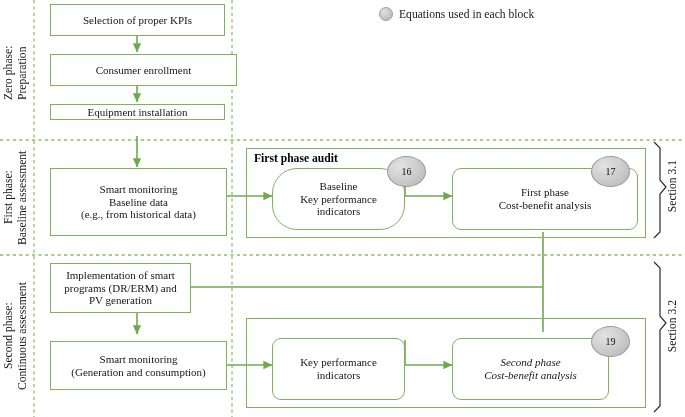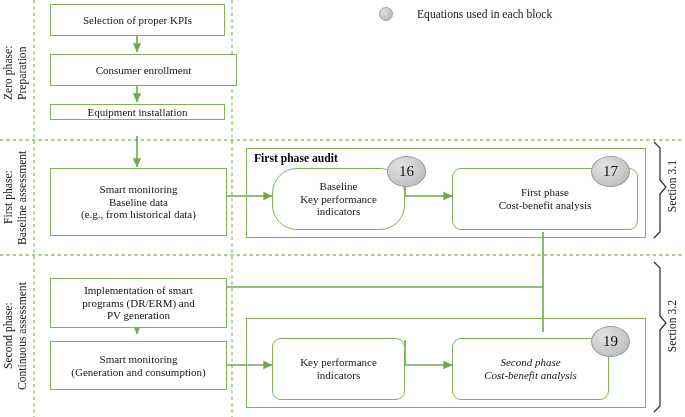--- a/index.html
+++ b/index.html
@@ -39,26 +39,26 @@
     text-align:center;
     font-size:11.6px;line-height:1.18;
     white-space:pre-line;
     color:#161616;
   }
 
   .eqbubble{
     position:absolute;
     width:37px;height:29px;border-radius:50%;
     display:flex;align-items:center;justify-content:center;
-    font-size:15px;color:#111;
+    font-size:10px;color:#111;
     background:radial-gradient(ellipse at 34% 30%, #e2e2e2 0%, #cfcfcf 45%, #b4b4b4 100%);
     border:1px solid #9a9a9a;
   }
 
-  .legend{position:absolute;display:flex;align-items:center;gap:24px;font-size:11.6px;}
+  .legend{position:absolute;display:flex;align-items:center;gap:6px;font-size:11.6px;}
   .legend-dot{
     width:12px;height:12px;border-radius:50%;
     background:radial-gradient(ellipse at 34% 30%, #e0e0e0 0%, #c9c9c9 50%, #b0b0b0 100%);
     border:1px solid #a0a0a0;
   }
 
   .sec-label{
     position:absolute;
     writing-mode:vertical-rl;
     transform:rotate(180deg);
@@ -155,21 +155,21 @@
 Cost-benefit analysis</span>
   </div>
 
   <div class="eqbubble" style="left:387px;top:156px;">
     <span>16</span>
   </div>
   <div class="eqbubble" style="left:591px;top:156px;">
     <span>17</span>
   </div>
 
-  <div class="node" style="left:50px;top:278px;width:177px;height:50px;">
+  <div class="node" style="left:50px;top:263px;width:141px;height:50px;">
     <span class="txt" style="white-space: pre-line;">Implementation of smart
 programs (DR/ERM) and
 PV generation</span>
   </div>
   <div class="node" style="left:50px;top:341px;width:177px;height:49px;">
     <span class="txt" style="white-space: pre-line;">Smart monitoring
 (Generation and consumption)</span>
   </div>
 
   <div class="group-box" style="left:246px;top:318px;width:400px;height:90px;"></div>

